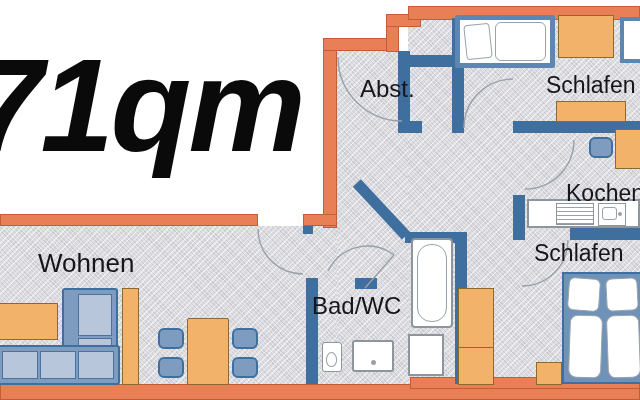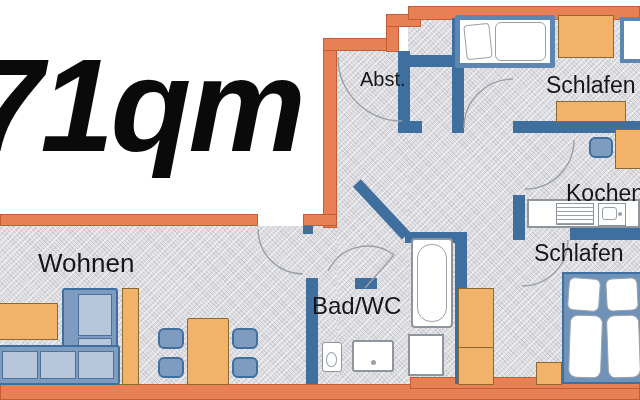--- a/index.html
+++ b/index.html
@@ -118,21 +118,21 @@
     <div class="abs" style="left:42px;top:4px;width:36px;height:28px;background:#b7c6da;border:1px solid #4a729c;"></div>
     <div class="abs" style="left:80px;top:4px;width:36px;height:28px;background:#b7c6da;border:1px solid #4a729c;"></div>
   </div>
   <div class="fo" style="left:122px;top:288px;width:17px;height:97px;"></div>
   <div class="fb" style="left:158px;top:328px;width:26px;height:21px;"></div>
   <div class="fb" style="left:158px;top:357px;width:26px;height:21px;"></div>
   <div class="fb" style="left:232px;top:328px;width:26px;height:21px;"></div>
   <div class="fb" style="left:232px;top:357px;width:26px;height:21px;"></div>
   <div class="fo" style="left:187px;top:318px;width:42px;height:67px;border-radius:2px;"></div>
 
-  <div class="lbl" style="left:360px;top:69px;font-size:20px;">Abst.</div>
+  <div class="lbl" style="left:360px;top:77px;font-size:24px;">Abst.</div>
   <div class="lbl" style="left:546px;top:74px;font-size:23px;">Schlafen</div>
   <div class="lbl" style="left:566px;top:182px;font-size:23px;">Kochen</div>
   <div class="lbl" style="left:534px;top:242px;font-size:23px;">Schlafen</div>
   <div class="lbl" style="left:312px;top:294px;font-size:24px;">Bad/WC</div>
   <div class="lbl" style="left:38px;top:250px;font-size:26px;">Wohnen</div>
 
   <div class="lbl big" style="left:-30px;top:40px;">71qm</div>
 
 </div>
 

